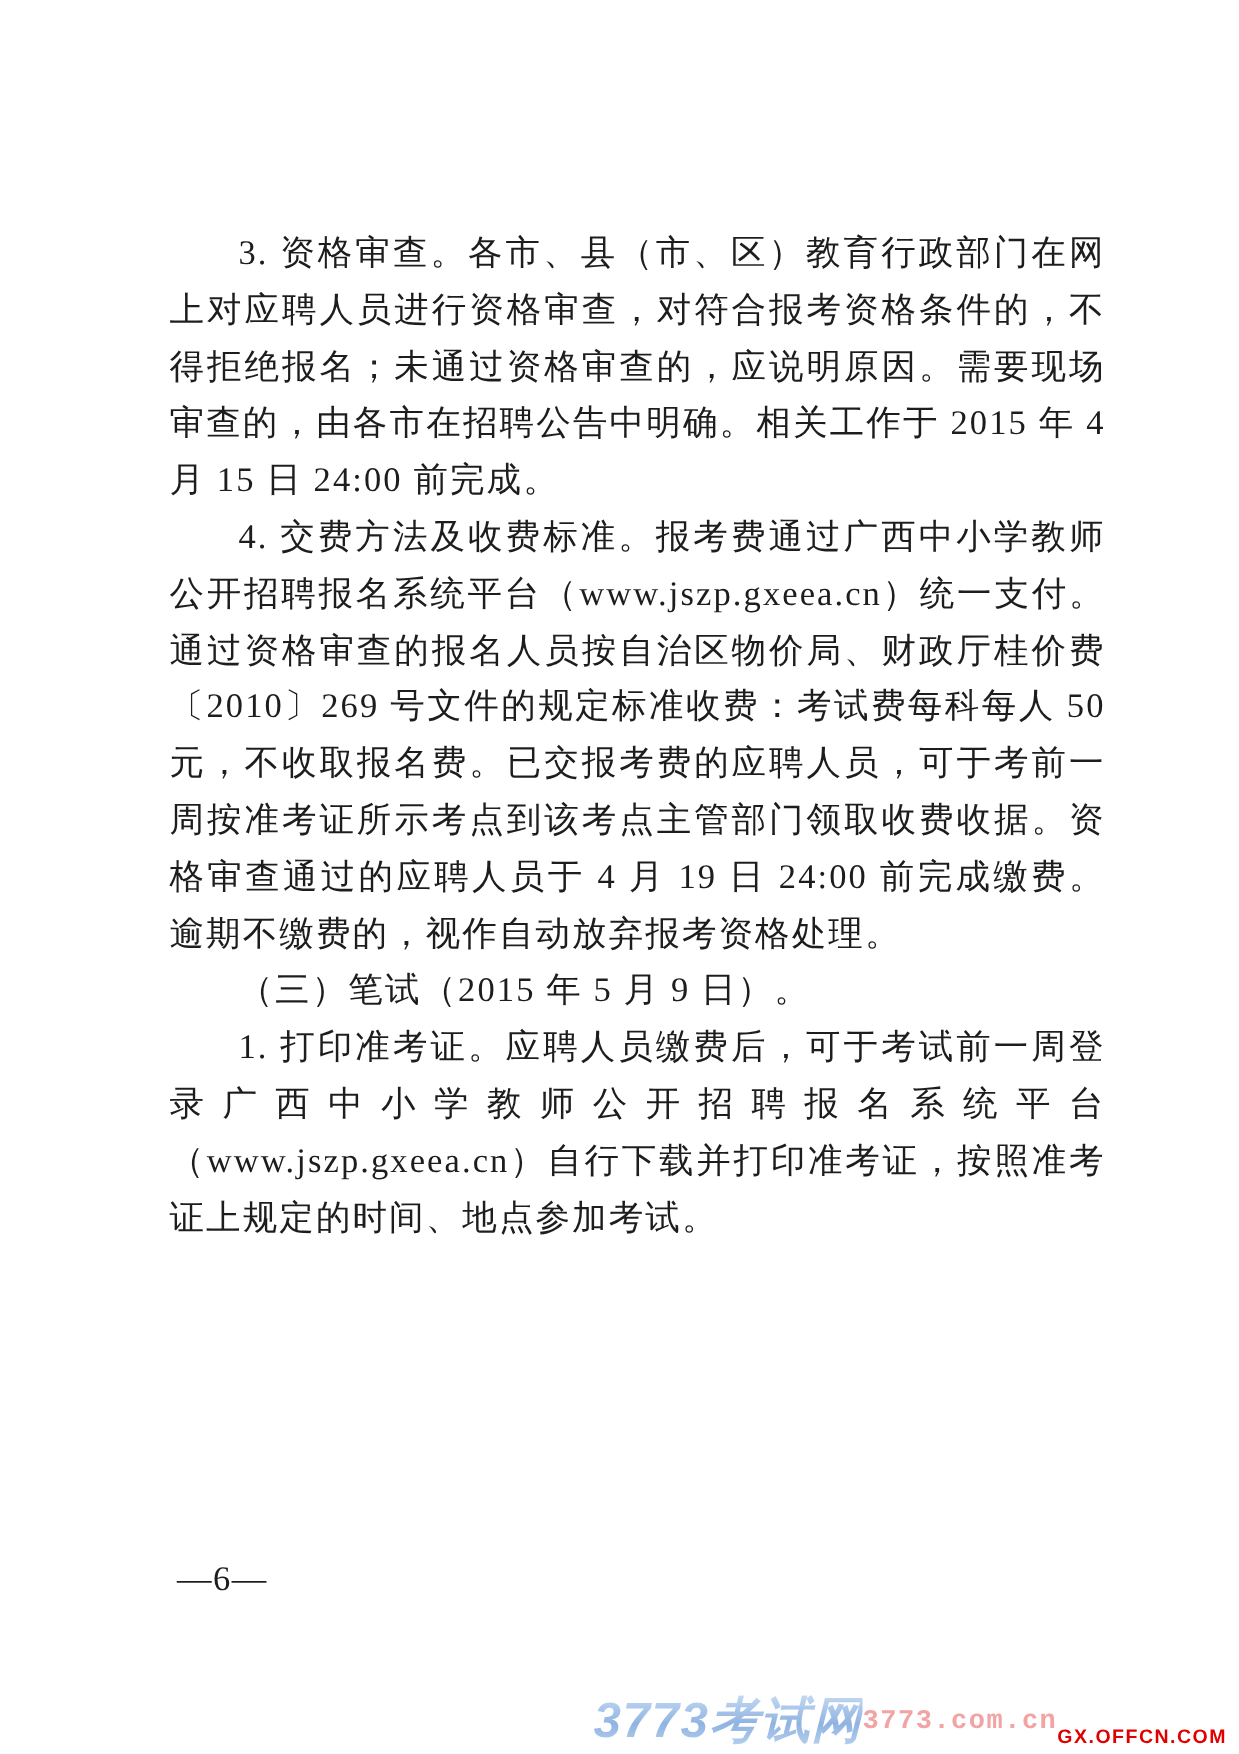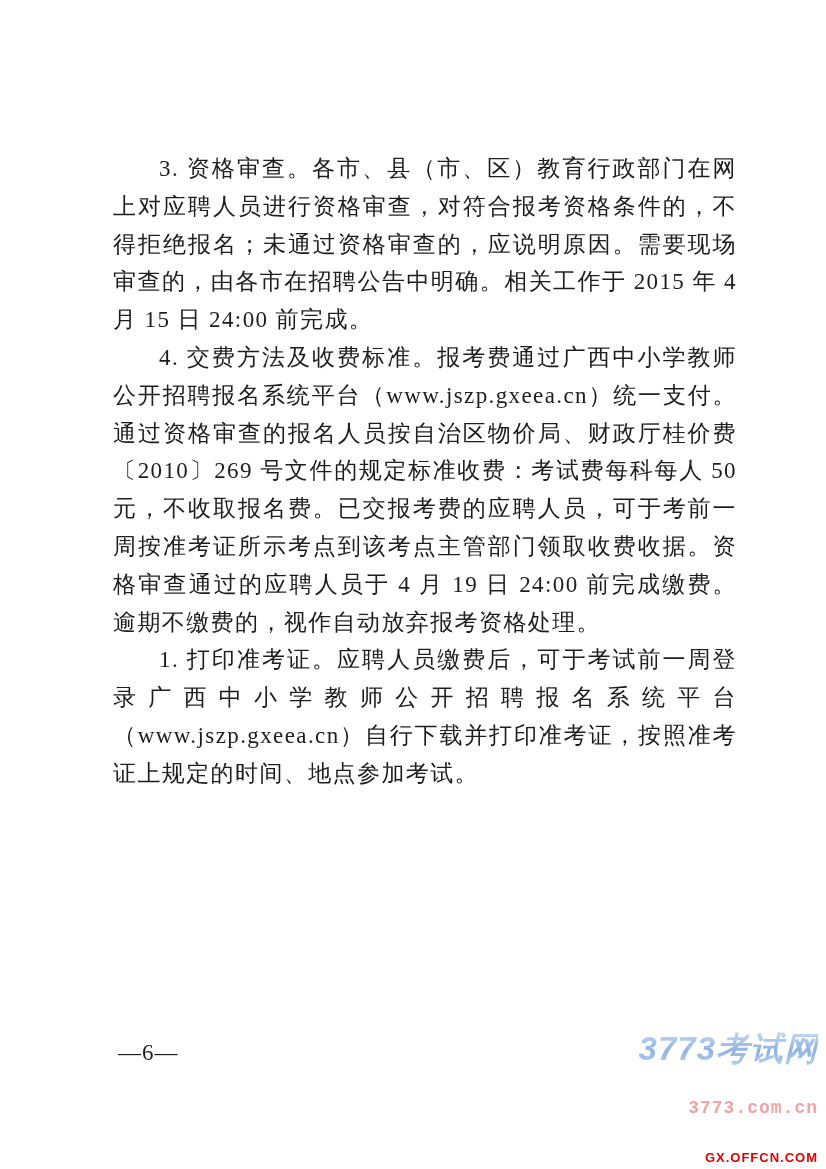--- a/index.html
+++ b/index.html
@@ -35,24 +35,23 @@
     top: 1040px;
     color: #1d1d1d;
     font-size: 23px;
     letter-spacing: 1px;
   }
   .watermark {
     position: absolute;
     right: 8px;
     bottom: 4px;
     display: flex;
-    flex-direction: column;
-    align-items: flex-end;
+    flex-direction: row;
+    align-items: center;
     line-height: 1.05;
-    gap: 32px;
   }
   .wm-logo {
     font-family: "Liberation Sans", "DejaVu Sans", sans-serif;
     font-size: 33px;
     font-weight: bold;
     font-style: italic;
     letter-spacing: 1px;
     background: linear-gradient(180deg, #c3d9f2 0%, #8fb3e2 55%, #b9d2ee 100%);
     -webkit-background-clip: text;
     background-clip: text;
@@ -78,20 +77,21 @@
   }
 </style>
 </head>
 <body>
 
 <div class="page">
 
   <div class="body-text">
     <p>3.  资格审查。各市、县（市、区）教育行政部门在网上对应聘人员进行资格审查，对符合报考资格条件的，不得拒绝报名；未通过资格审查的，应说明原因。需要现场审查的，由各市在招聘公告中明确。相关工作于 2015 年 4 月 15 日 24:00 前完成。</p>
     <p>4.  交费方法及收费标准。报考费通过广西中小学教师公开招聘报名系统平台（www.jszp.gxeea.cn）统一支付。通过资格审查的报名人员按自治区物价局、财政厅桂价费〔2010〕269 号文件的规定标准收费：考试费每科每人 50 元，不收取报名费。已交报考费的应聘人员，可于考前一周按准考证所示考点到该考点主管部门领取收费收据。资格审查通过的应聘人员于 4 月 19 日 24:00 前完成缴费。逾期不缴费的，视作自动放弃报考资格处理。</p>
+    <p>（三）笔试（2015 年 5 月 9 日）。</p>
     <p>1.  打印准考证。应聘人员缴费后，可于考试前一周登录广西中小学教师公开招聘报名系统平台（www.jszp.gxeea.cn）自行下载并打印准考证，按照准考证上规定的时间、地点参加考试。</p>
   </div>
 
   <div class="page-number">—6—</div>
 
   <div class="watermark">
     <span class="wm-logo">3773考试网</span>
     <span class="wm-url">3773.com.cn</span>
     <span class="wm-brand">GX.OFFCN.COM</span>
   </div>

